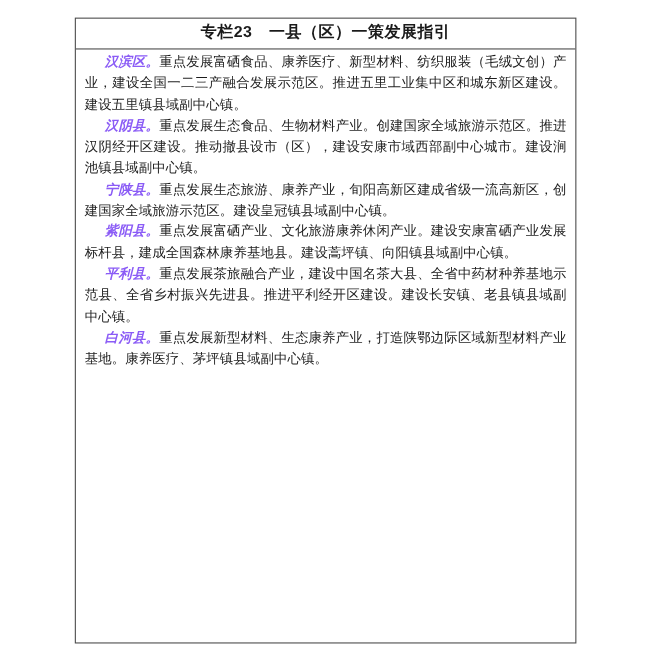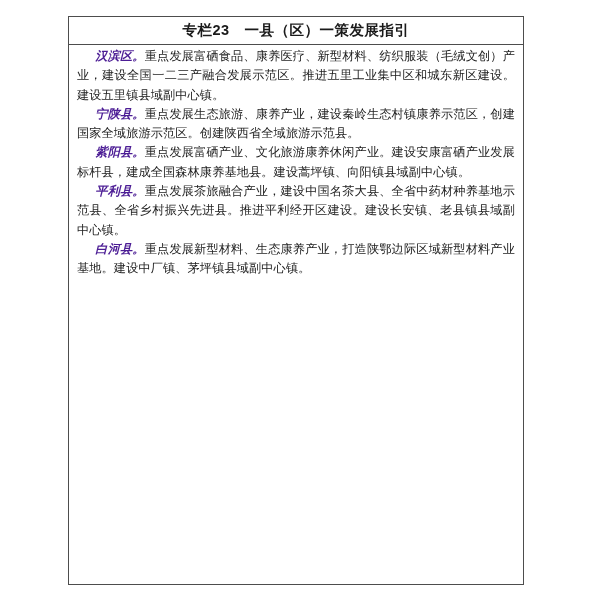--- a/index.html
+++ b/index.html
@@ -51,40 +51,41 @@
     font-size: 12.2px;
     line-height: 19.3px;
     text-align: justify;
     text-indent: 1.5em;
     letter-spacing: 0.1px;
     color: #1c1c1c;
   }
   .county {
     font-weight: 700;
     font-style: italic;
-    color: #4c1d95;
+    color: #8b5cf6;
   }
 </style>
 </head>
 <body>
 
 <div class="page">
   <div class="policy-box">
     <div class="box-title">专栏23　一县（区）一策发展指引</div>
     <div class="box-body">
   <p class="para"><span class="county">汉滨区。</span><span class="para-text">重点发展富硒食品、康养医疗、新型材料、纺织服装（毛绒文创）产业，建设全国一二三产融合发展示范区。推进五里工业集中区和城东新区建设。建设五里镇县域副中心镇。</span></p>
 
+  <p class="para"><span class="county">汉阴县。</span><span class="para-text">重点发展生态食品、生物材料产业。创建国家全域旅游示范区。推进汉阴经开区建设。推动撤县设市（区），建设安康市域西部副中心城市。建设涧池镇县域副中心镇。</span></p>
 
 
-  <p class="para"><span class="county">宁陕县。</span><span class="para-text">重点发展生态旅游、康养产业，建设秦岭生态村镇康养示范区，创建国家全域旅游示范区。创建陕西省全域旅游示范县。</span></p>
+  <p class="para"><span class="county">宁陕县。</span><span class="para-text">重点发展生态旅游、康养产业，旬阳高新区建成省级一流高新区，创建国家全域旅游示范区。建设皇冠镇县域副中心镇。</span></p>
 
   <p class="para"><span class="county">紫阳县。</span><span class="para-text">重点发展富硒产业、文化旅游康养休闲产业。建设安康富硒产业发展标杆县，建成全国森林康养基地县。建设蒿坪镇、向阳镇县域副中心镇。</span></p>
 
 
   <p class="para"><span class="county">平利县。</span><span class="para-text">重点发展茶旅融合产业，建设中国名茶大县、全省中药材种养基地示范县、全省乡村振兴先进县。推进平利经开区建设。建设长安镇、老县镇县域副中心镇。</span></p>
 
 
 
-  <p class="para"><span class="county">白河县。</span><span class="para-text">重点发展新型材料、生态康养产业，打造陕鄂边际区域新型材料产业基地。建设中厂镇、茅坪镇县域副中心镇。</span></p>
+  <p class="para"><span class="county">白河县。</span><span class="para-text">重点发展新型材料、生态康养产业，打造陕鄂边际区域新型材料产业基地。康养医疗、茅坪镇县域副中心镇。</span></p>
 
 </div>
   </div>
 </div>
 
 </body></html>

